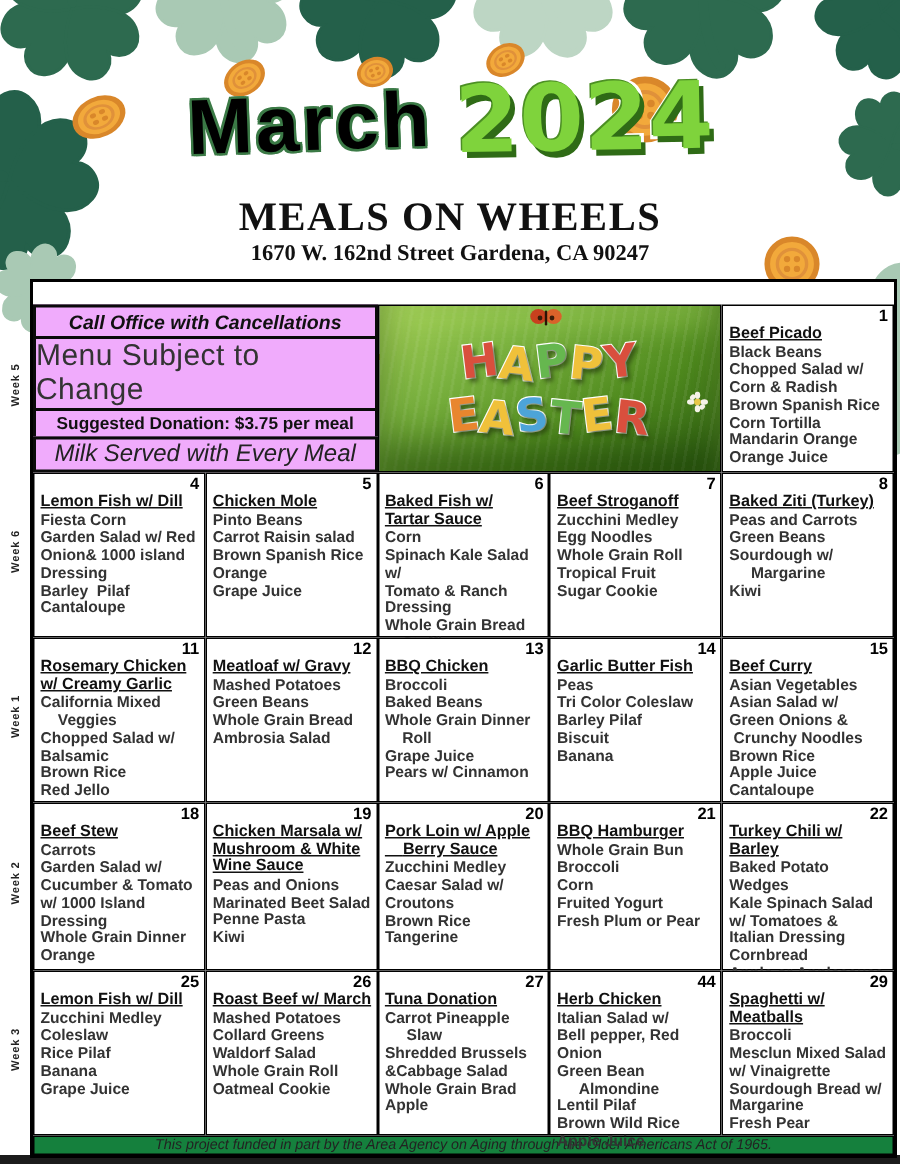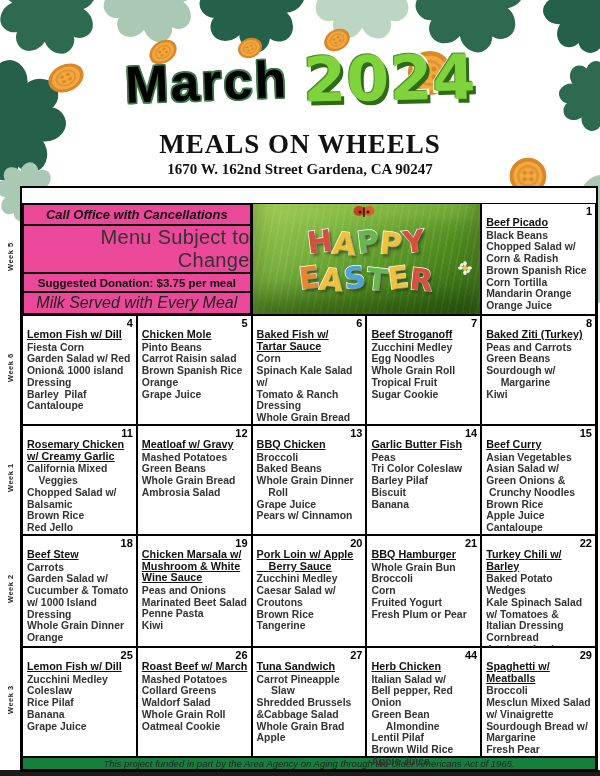--- a/index.html
+++ b/index.html
@@ -44,21 +44,21 @@
   .cell{position:relative;border:1px solid #000;box-sizing:border-box;
     padding:13px 3px 0 4px;overflow:visible;background:#fff;}
   .daynum{position:absolute;top:1px;right:3px;font-weight:bold;font-size:11px;color:#000;}
   .entree{font-weight:bold;font-size:10.8px;line-height:1.08;color:#111;white-space:pre-wrap;text-decoration:underline;}
   .items{font-size:10.4px;line-height:1.13;color:#333;white-space:pre-wrap;margin-top:1px;font-weight:bold;}
 
   
   .notices{grid-column:1/3;border:1px solid #000;box-sizing:border-box;
     display:flex;flex-direction:column;background:#fff;}
   .notice{border:2px solid #0a0a0a;box-sizing:border-box;margin:-1px;
-    display:flex;align-items:center;justify-content:center;text-align:right;background:#ec4899;}
+    display:flex;align-items:center;justify-content:center;text-align:left;background:#f0abfc;}
   .notice.n1{flex:1.0;font:bold italic 13px "Liberation Sans",sans-serif;font-style:italic;color:#111;}
   .notice.n2{flex:1.35;font:300 20px "Liberation Sans",sans-serif;color:#333;letter-spacing:.3px;}
   .notice.n3{flex:.85;font:bold 11.5px "Liberation Sans",sans-serif;color:#111;}
   .notice.n4{flex:1.05;font:italic 16px "Liberation Sans",sans-serif;color:#222;}
 
   
   .easter{grid-column:3/5;position:relative;border:1px solid #000;box-sizing:border-box;
     overflow:hidden;display:flex;flex-direction:column;align-items:center;justify-content:center;gap:1px;
     background:
       repeating-linear-gradient(100deg,rgba(255,255,255,.07) 0 2px,rgba(0,0,0,0) 2px 7px),
@@ -386,21 +386,21 @@
       <div class="daynum">26</div>
       <div class="entree">Roast Beef w/ March</div>
       <div class="items">Mashed Potatoes
 Collard Greens
 Waldorf Salad
 Whole Grain Roll
 Oatmeal Cookie</div>
     </div>
     <div class="cell">
       <div class="daynum">27</div>
-      <div class="entree">Tuna Sandwich</div>
+      <div class="entree">Tuna Donation</div>
       <div class="items">Carrot Pineapple
      Slaw
 Shredded Brussels
 &amp;Cabbage Salad
 Whole Grain Brad
 Apple</div>
     </div>
     <div class="cell">
       <div class="daynum">44</div>
       <div class="entree">Herb Chicken</div>

